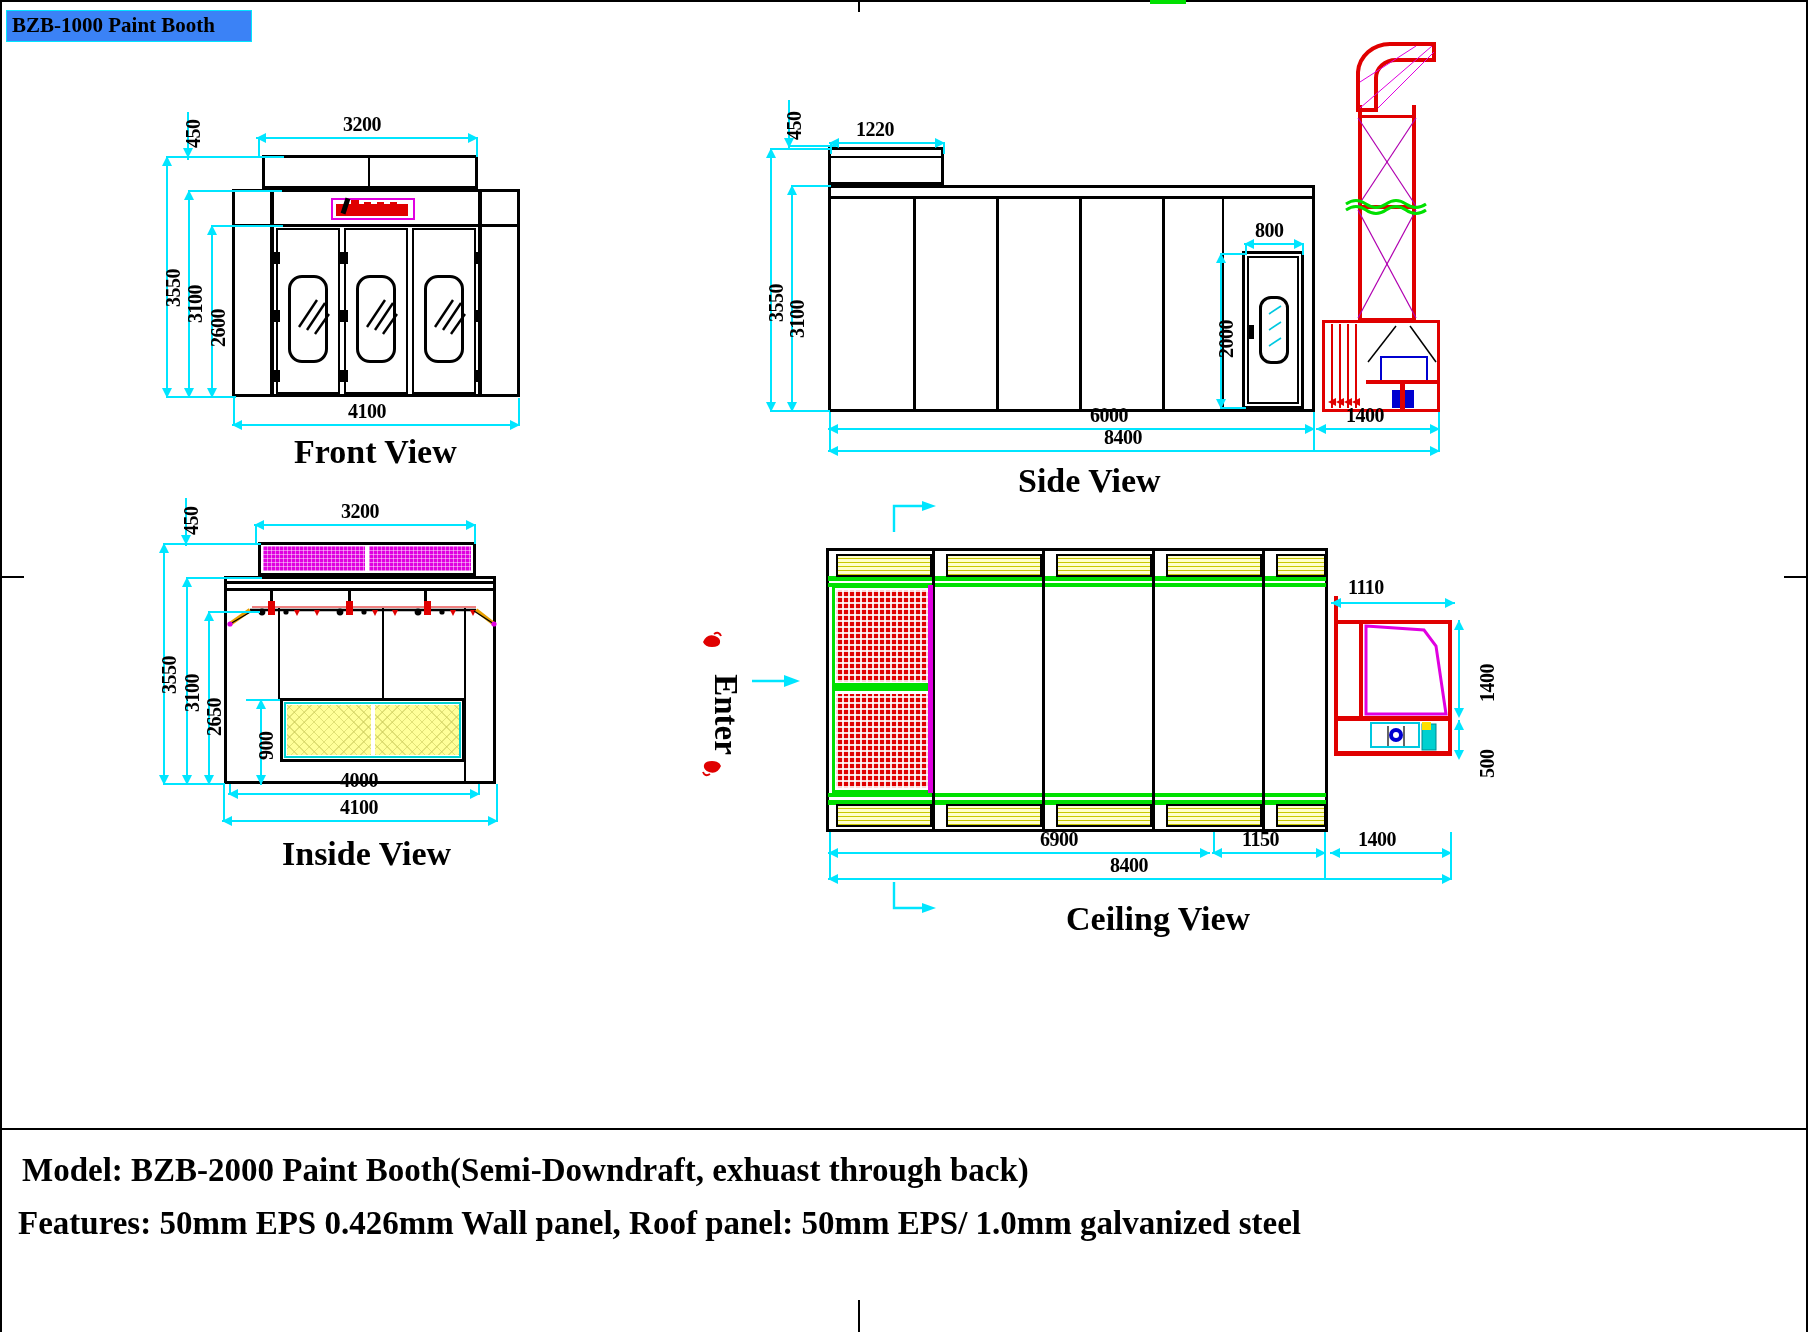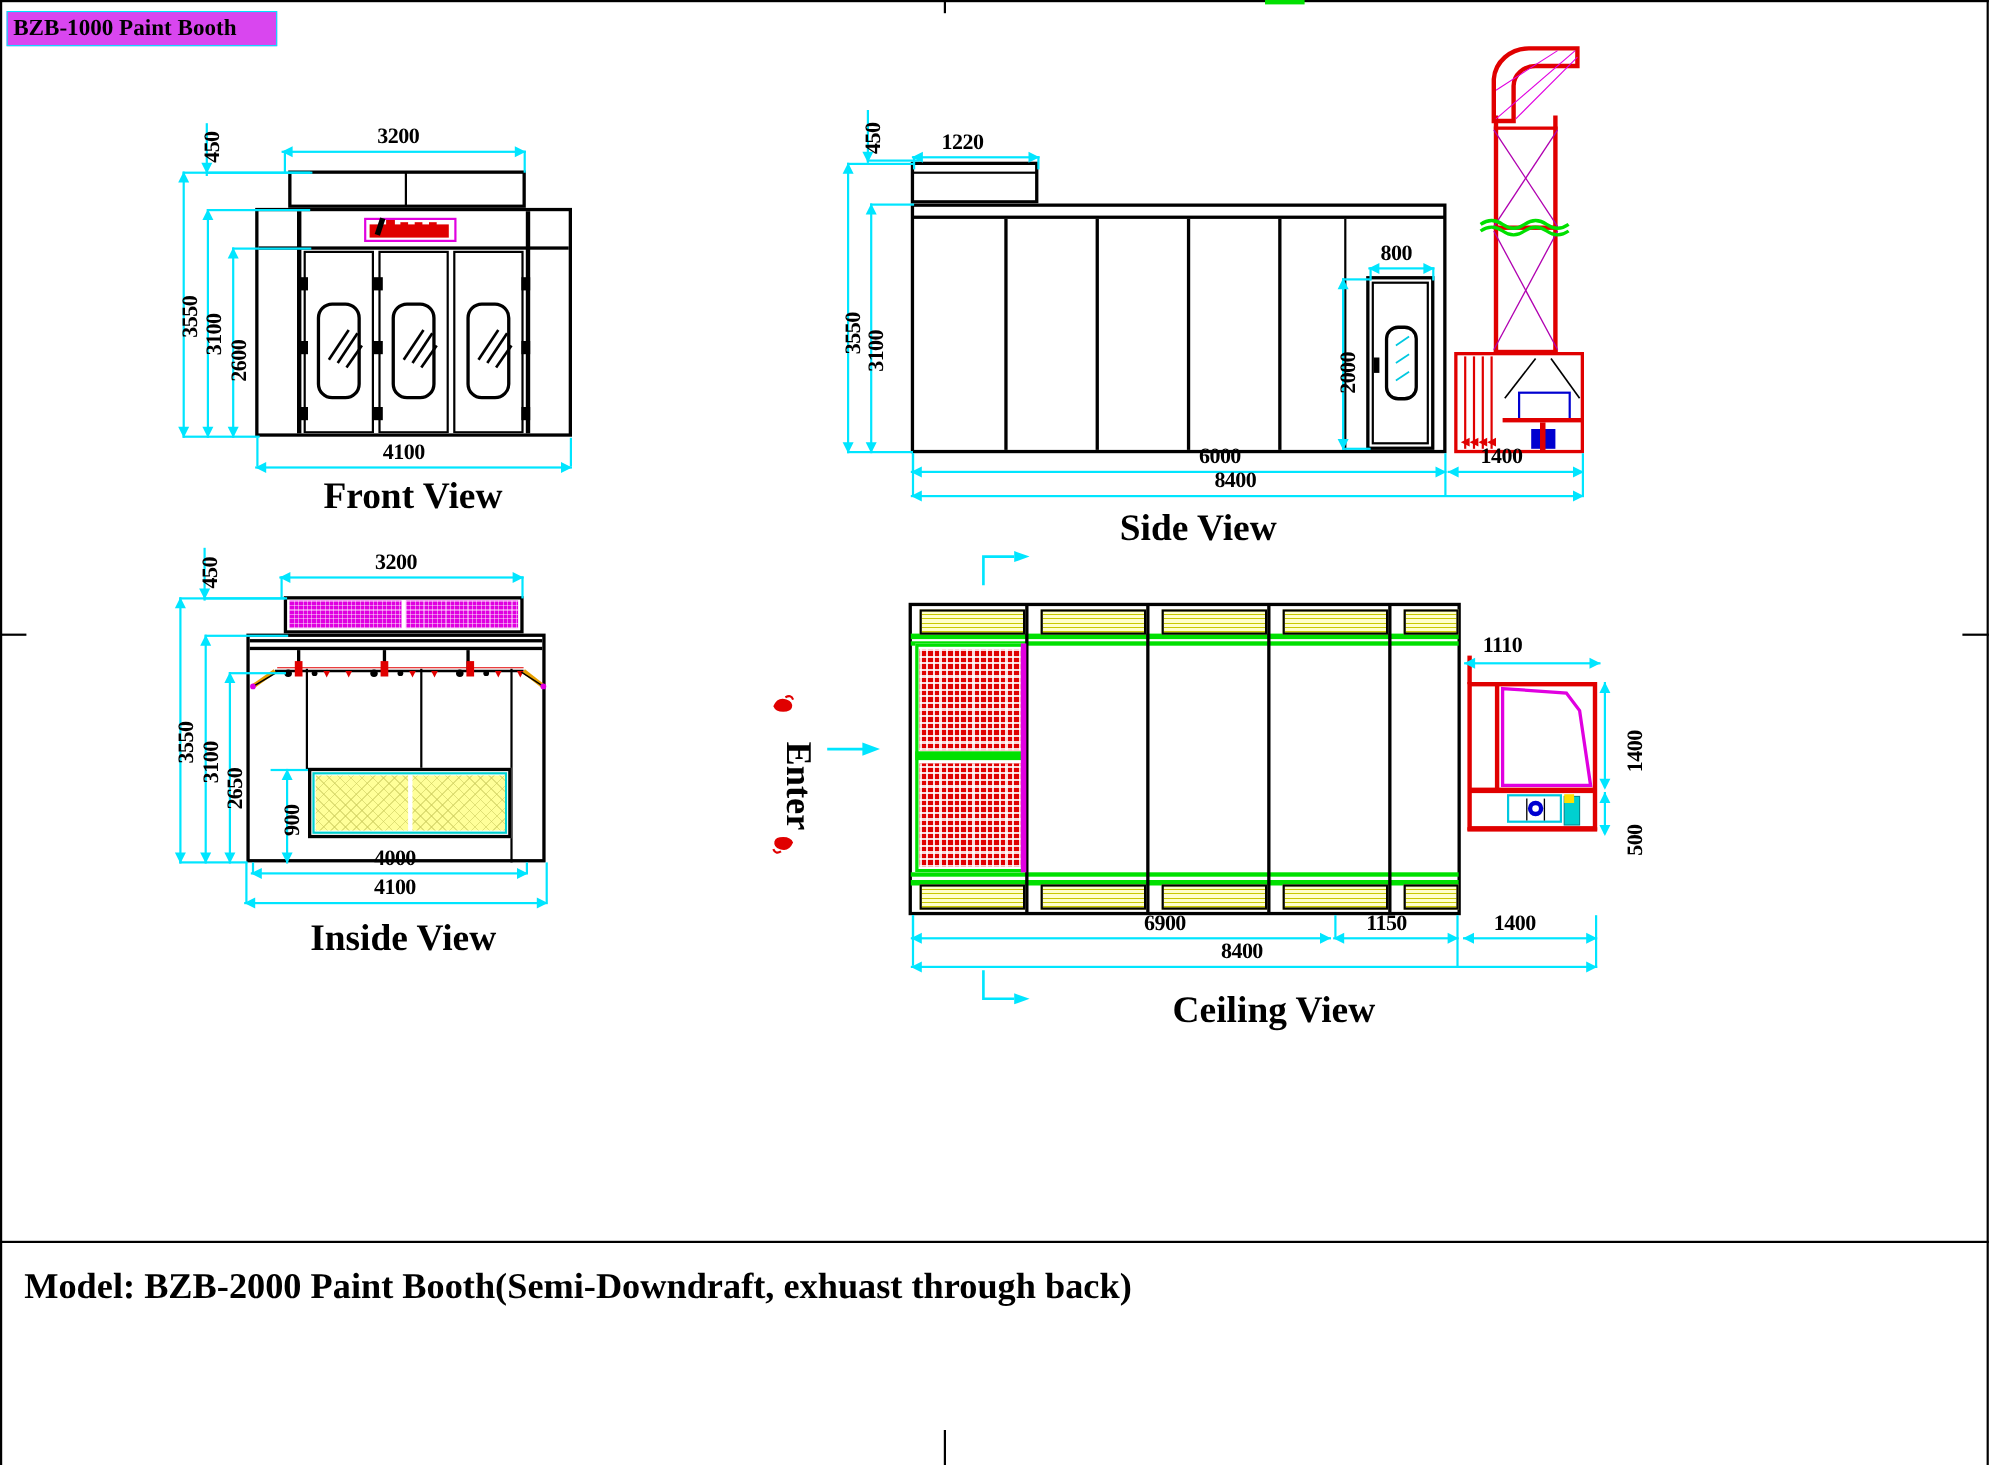--- a/index.html
+++ b/index.html
@@ -25,21 +25,21 @@
          border-right:5px solid transparent;border-top:10px solid #00e5ff;}
   
   .bk{position:absolute;background:#000;}
   .box{position:absolute;border:3px solid #000;box-sizing:border-box;background:#fff;}
   .box2{position:absolute;border:2px solid #000;box-sizing:border-box;background:#fff;}
   
   .vtitle{position:absolute;font-family:"Liberation Serif",serif;font-weight:bold;
           font-size:34px;color:#000;white-space:nowrap;}
   
   #title-box{position:absolute;left:6px;top:10px;width:246px;height:32px;
-             border:1px solid #00e5ff;box-sizing:border-box;background:#d946ef;}
+             border:1px solid #00e5ff;box-sizing:border-box;background:#3b82f6;}
   #title-box span{position:absolute;left:5px;top:2px;font-weight:bold;font-size:21px;
                   font-family:"Liberation Serif",serif;color:#000;white-space:nowrap;}
   
   .frameline{position:absolute;background:#000;}
   
   .spec{position:absolute;font-family:"Liberation Serif",serif;font-weight:bold;
         color:#000;white-space:nowrap;}
   #spec-model{left:22px;top:1152px;font-size:33px;}
   #spec-feat1{left:18px;top:1205px;font-size:33px;}
   #spec-feat2{left:168px;top:1258px;font-size:33px;}
@@ -548,14 +548,15 @@
       <path d="M21,8 q-4,9 -12,6 q-6,-2 -5,-7 q1,-4 8,-4 q7,0 9,5 Z" fill="#e00000"></path>
       <path d="M10,16 q-5,3 -7,-2" stroke="#e00000" stroke-width="2" fill="none"></path>
     </svg>
   </div>
   <svg style="left:752px;top:672px;width:50px;height:18px;">
     <line x1="0" y1="9" x2="34" y2="9" stroke="#00e5ff" stroke-width="2.4"></line>
     <polygon points="32,3 48,9 32,15" fill="#00e5ff"></polygon>
   </svg>
 
   <div class="spec" id="spec-model">Model: BZB-2000 Paint Booth(Semi-Downdraft, exhuast through back)</div>
+  <div class="spec" id="spec-feat1">Features: 50mm EPS 0.426mm Wall panel, Roof panel: 50mm EPS/ 1.0mm galvanized steel</div>
 
 </div>
 
 </body></html>

